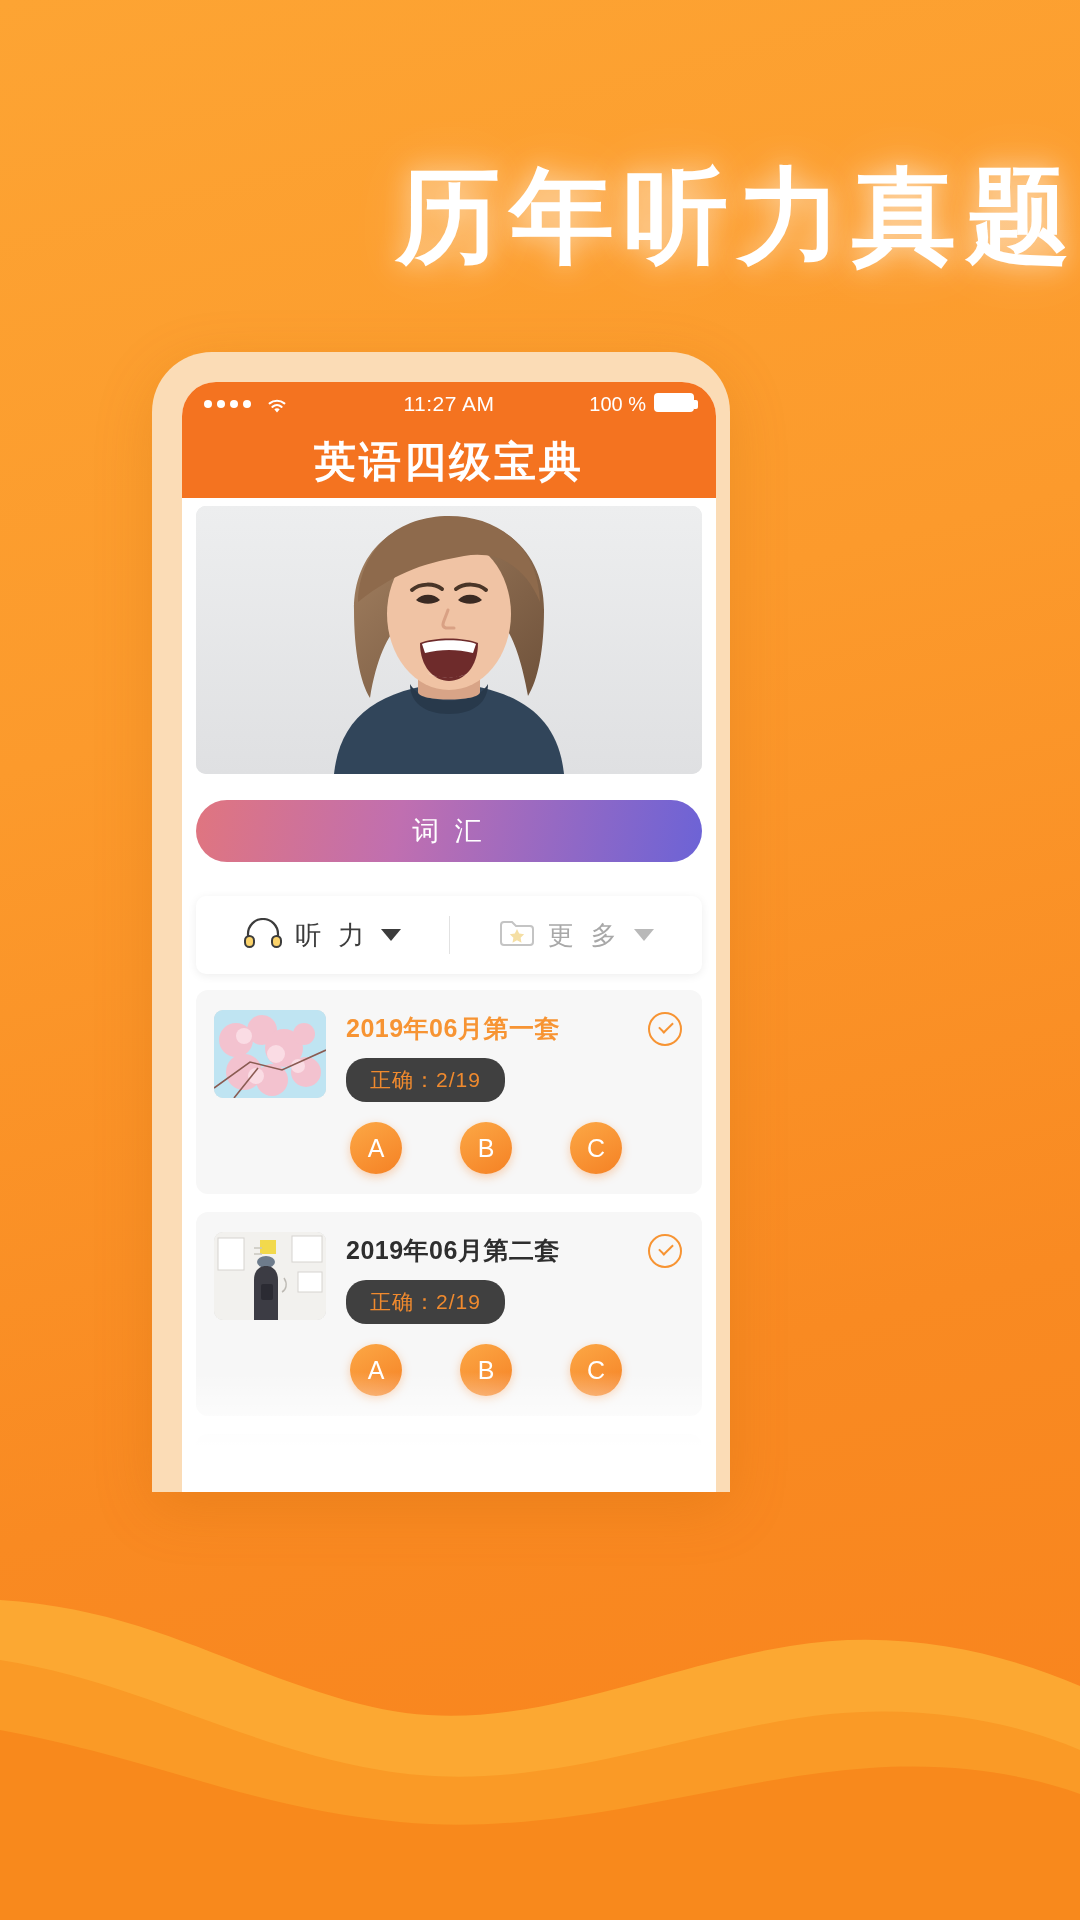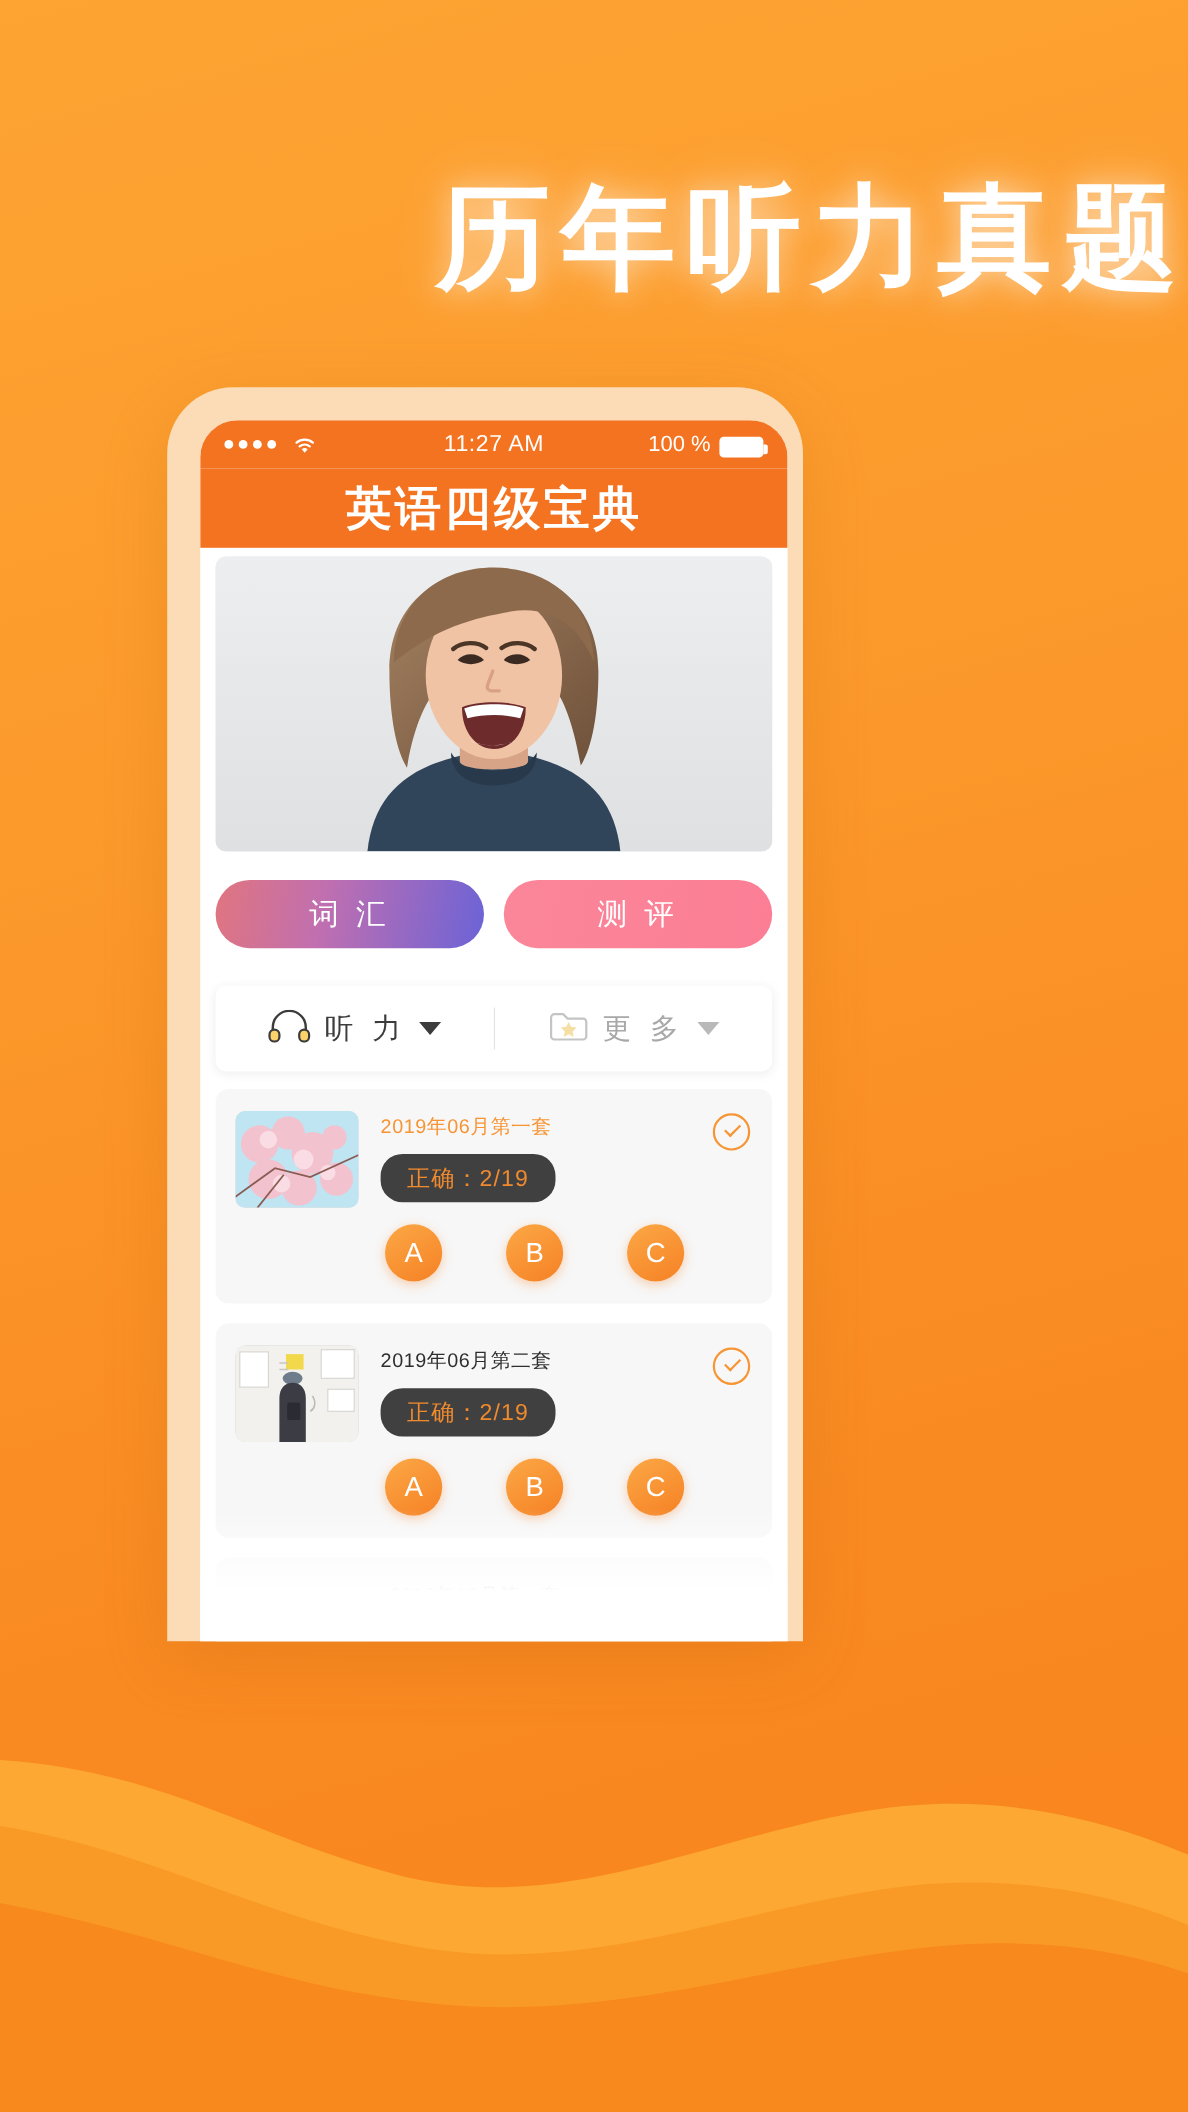--- a/index.html
+++ b/index.html
@@ -40,21 +40,21 @@
     padding:0 22px; color:#fff; font-size:20px; position:relative;
   }
   .sb-left { display:flex; align-items:center; gap:9px; }
   .dots { display:flex; gap:5px; align-items:center; }
   .dots i { width:8px; height:8px; border-radius:50%; background:#fff; display:block; }
   .wifi { width:22px; height:16px; position:relative; margin-left:6px; }
   .sb-time {
     position:absolute; left:0; width:100%; text-align:center;
     font-size:21px; letter-spacing:.5px;
   }
-  .sb-right { margin-left:auto; display:flex; align-items:flex-end; gap:8px; font-size:20px; }
+  .sb-right { margin-left:auto; display:flex; align-items:flex-start; gap:8px; font-size:20px; }
   .batt {
     width:40px; height:19px; border:2px solid #fff; border-radius:4px;
     position:relative; background:#fff;
   }
   .batt:after {
     content:""; position:absolute; right:-6px; top:5px; width:4px; height:9px;
     background:#fff; border-radius:0 2px 2px 0;
   }
 
   
@@ -93,21 +93,21 @@
   .fdiv { width:1px; height:38px; background:#E2E2E2; }
 
   
   .list { padding:16px 14px 0 14px; }
   .card {
     background:#F7F7F7; border-radius:12px; padding:20px 18px;
     display:flex; align-items:flex-start; gap:20px; margin-bottom:18px; position:relative;
   }
   .thumb { width:112px; height:88px; border-radius:9px; flex:0 0 112px; overflow:hidden; background:#D9D9D9; }
   .card-body { flex:1; padding-top:2px; }
-  .card-title { font-size:18px; font-weight:400; color:#2E2E2E; letter-spacing:.5px; }
+  .card-title { font-size:25px; font-weight:700; color:#2E2E2E; letter-spacing:.5px; }
   .card-title.hl { color:#F79433; }
   .badge {
     display:inline-block; margin-top:13px; background:#404040; color:#F08A2E;
     font-size:21px; padding:8px 24px; border-radius:20px; letter-spacing:1px;
   }
   .opts { display:flex; gap:58px; margin-top:20px; padding-left:4px; }
   .opt {
     width:52px; height:52px; border-radius:50%; color:#fff; font-size:25px;
     display:flex; align-items:center; justify-content:center;
     background:linear-gradient(150deg,#FCA846 0%,#F58124 100%);
@@ -198,21 +198,20 @@
         <path d="M246 137c14-6 44-6 58 0 0 24-14 38-29 38s-29-14-29-38z" fill="#6E2B2B"></path>
         <path d="M248 138c14-5 42-5 54 0l-3 9c-16-4-32-4-48 0z" fill="#fff"></path>
         <path d="M253 167c12 6 30 6 42 0-10 6-32 6-42 0z" fill="#fff"></path>
 
         <path d="M184 96c2-56 42-86 91-86 49 0 89 30 91 86-14-34-40-52-76-46-34 6-66 14-106 46z" fill="#8E6A4C"></path>
       </svg>
     </div>
 
     <div class="chips">
       <div class="chip chip-vocab">词 汇</div>
-      <div class="chip chip-test">测 评</div>
     </div>
 
     <div class="filterbar">
       <div class="filter">
         <span>
           <svg width="40" height="30" viewBox="0 0 40 30">
             <path d="M5 21V16a15 15 0 0 1 30 0v5" fill="none" stroke="#3C3C3C" stroke-width="2.2" stroke-linecap="round"></path>
             <rect x="2" y="18" width="9" height="11" rx="4.5" fill="#FBD36B" stroke="#3C3C3C" stroke-width="2"></rect>
             <rect x="29" y="18" width="9" height="11" rx="4.5" fill="#FBD36B" stroke="#3C3C3C" stroke-width="2"></rect>
           </svg>

